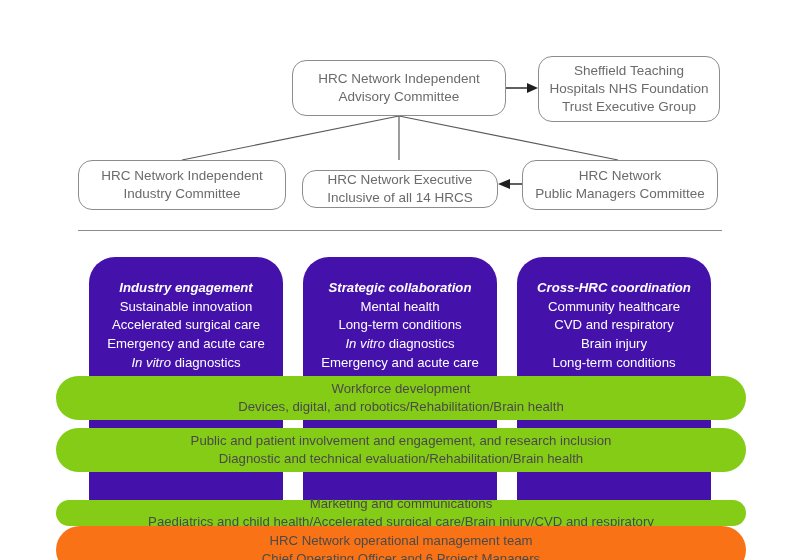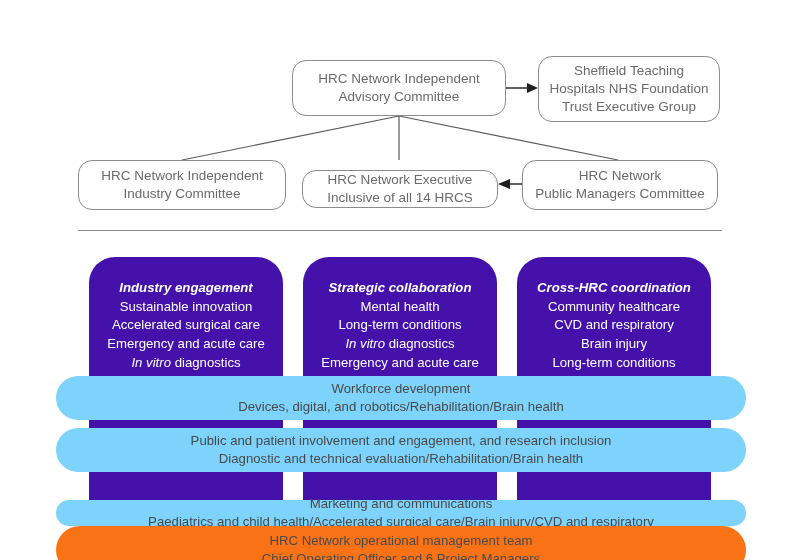--- a/index.html
+++ b/index.html
@@ -103,21 +103,21 @@
     color: #4a4a4a;
     font-size: 13.2px;
     line-height: 1.38;
     display: flex;
     flex-direction: column;
     align-items: center;
     justify-content: center;
     text-align: center;
     padding: 4px 14px;
   }
-  .band-light { background: #7dd3fc; }
+  .band-light { background: #84cc16; }
   .band-strong { background: #f97316; }
 
   #band-1 { left: 56px; top: 334px; width: 690px; height: 44px; }
   #band-2 { left: 56px; top: 386px; width: 690px; height: 44px; justify-content: flex-end; }
   #band-3 { left: 56px; top: 458px; width: 690px; height: 26px; }
   #band-4 { left: 56px; top: 484px; width: 690px; height: 48px; }
 
   .band-line { display: block; }
 </style>
 </head>

